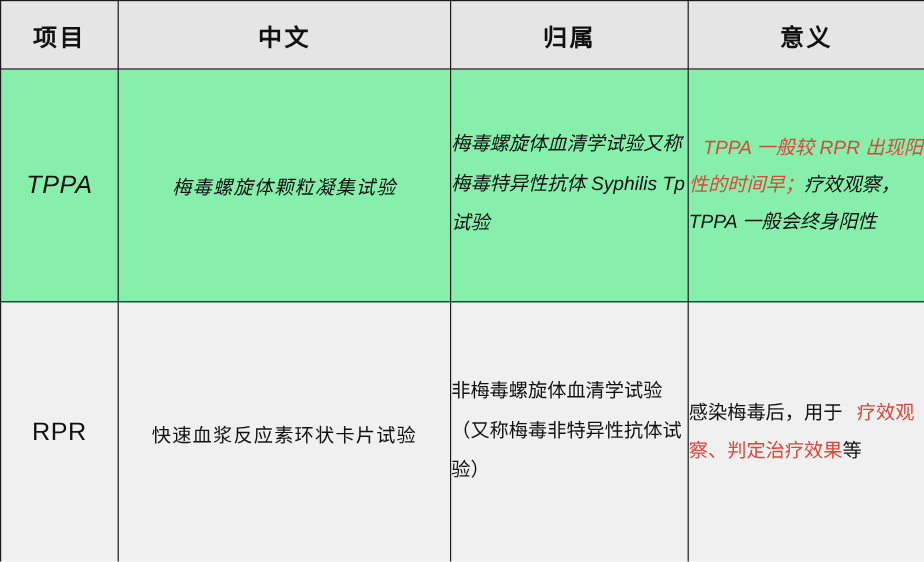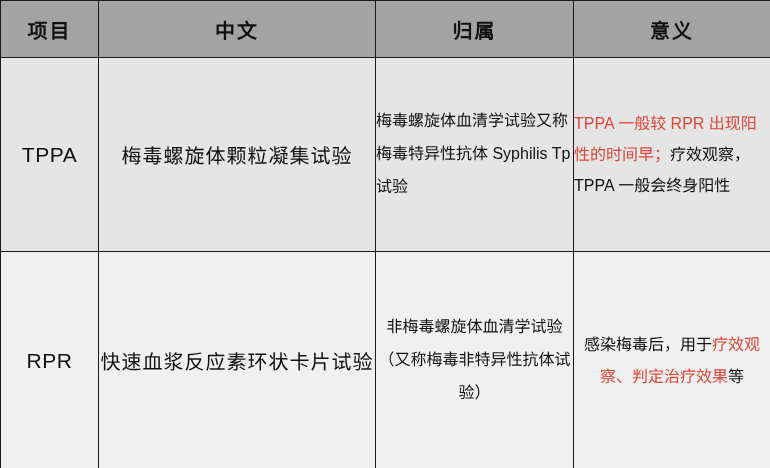--- a/index.html
+++ b/index.html
@@ -33,59 +33,59 @@
     border: 1px solid #1a1a1a;
     padding: 0;
     vertical-align: middle;
     color: #111111;
   }
 
   
   thead tr { height: 57px; }
 
   thead th {
-    background: #a3a3a3;
+    background: #e5e5e5;
     text-align: center;
     font-weight: bold;
     font-size: 20px;
     letter-spacing: 2px;
     color: #0d0d0d;
   }
 
   
-  tbody tr.row-tppa td { background: #e5e5e5; height: 193px; }
-  tbody tr.row-rpr  td { background: #f1f0f0; height: 217px; text-align: center; }
+  tbody tr.row-tppa td { background: #86efac; height: 193px; font-style: italic; }
+  tbody tr.row-rpr  td { background: #f1f0f0; height: 217px; }
 
   .cell-item {
     text-align: center;
     font-size: 21px;
     letter-spacing: 0.5px;
     color: #0d0d0d;
   }
 
   .cell-chinese {
     text-align: center;
-    font-size: 20px;
+    font-size: 16px;
     letter-spacing: 1px;
     color: #111111;
   }
 
   .cell-belong,
   .cell-meaning {
     text-align: left;
     font-size: 16px;
     line-height: 2.05;
     padding: 0 12px;
     color: #111111;
   }
 
   .cell-belong  { padding-left: 14px; padding-right: 10px; }
   .cell-meaning { padding-left: 13px; padding-right: 8px; line-height: 1.95; }
 
-  .accent-red { color: #D8483B; }
+  .accent-red { color: #D8483B; margin-left: 12px; }
 
   .seg { }
 </style>
 </head>
 <body>
 
 <table class="comparison-table">
   <colgroup>
     <col class="col-item">
     <col class="col-chinese">

